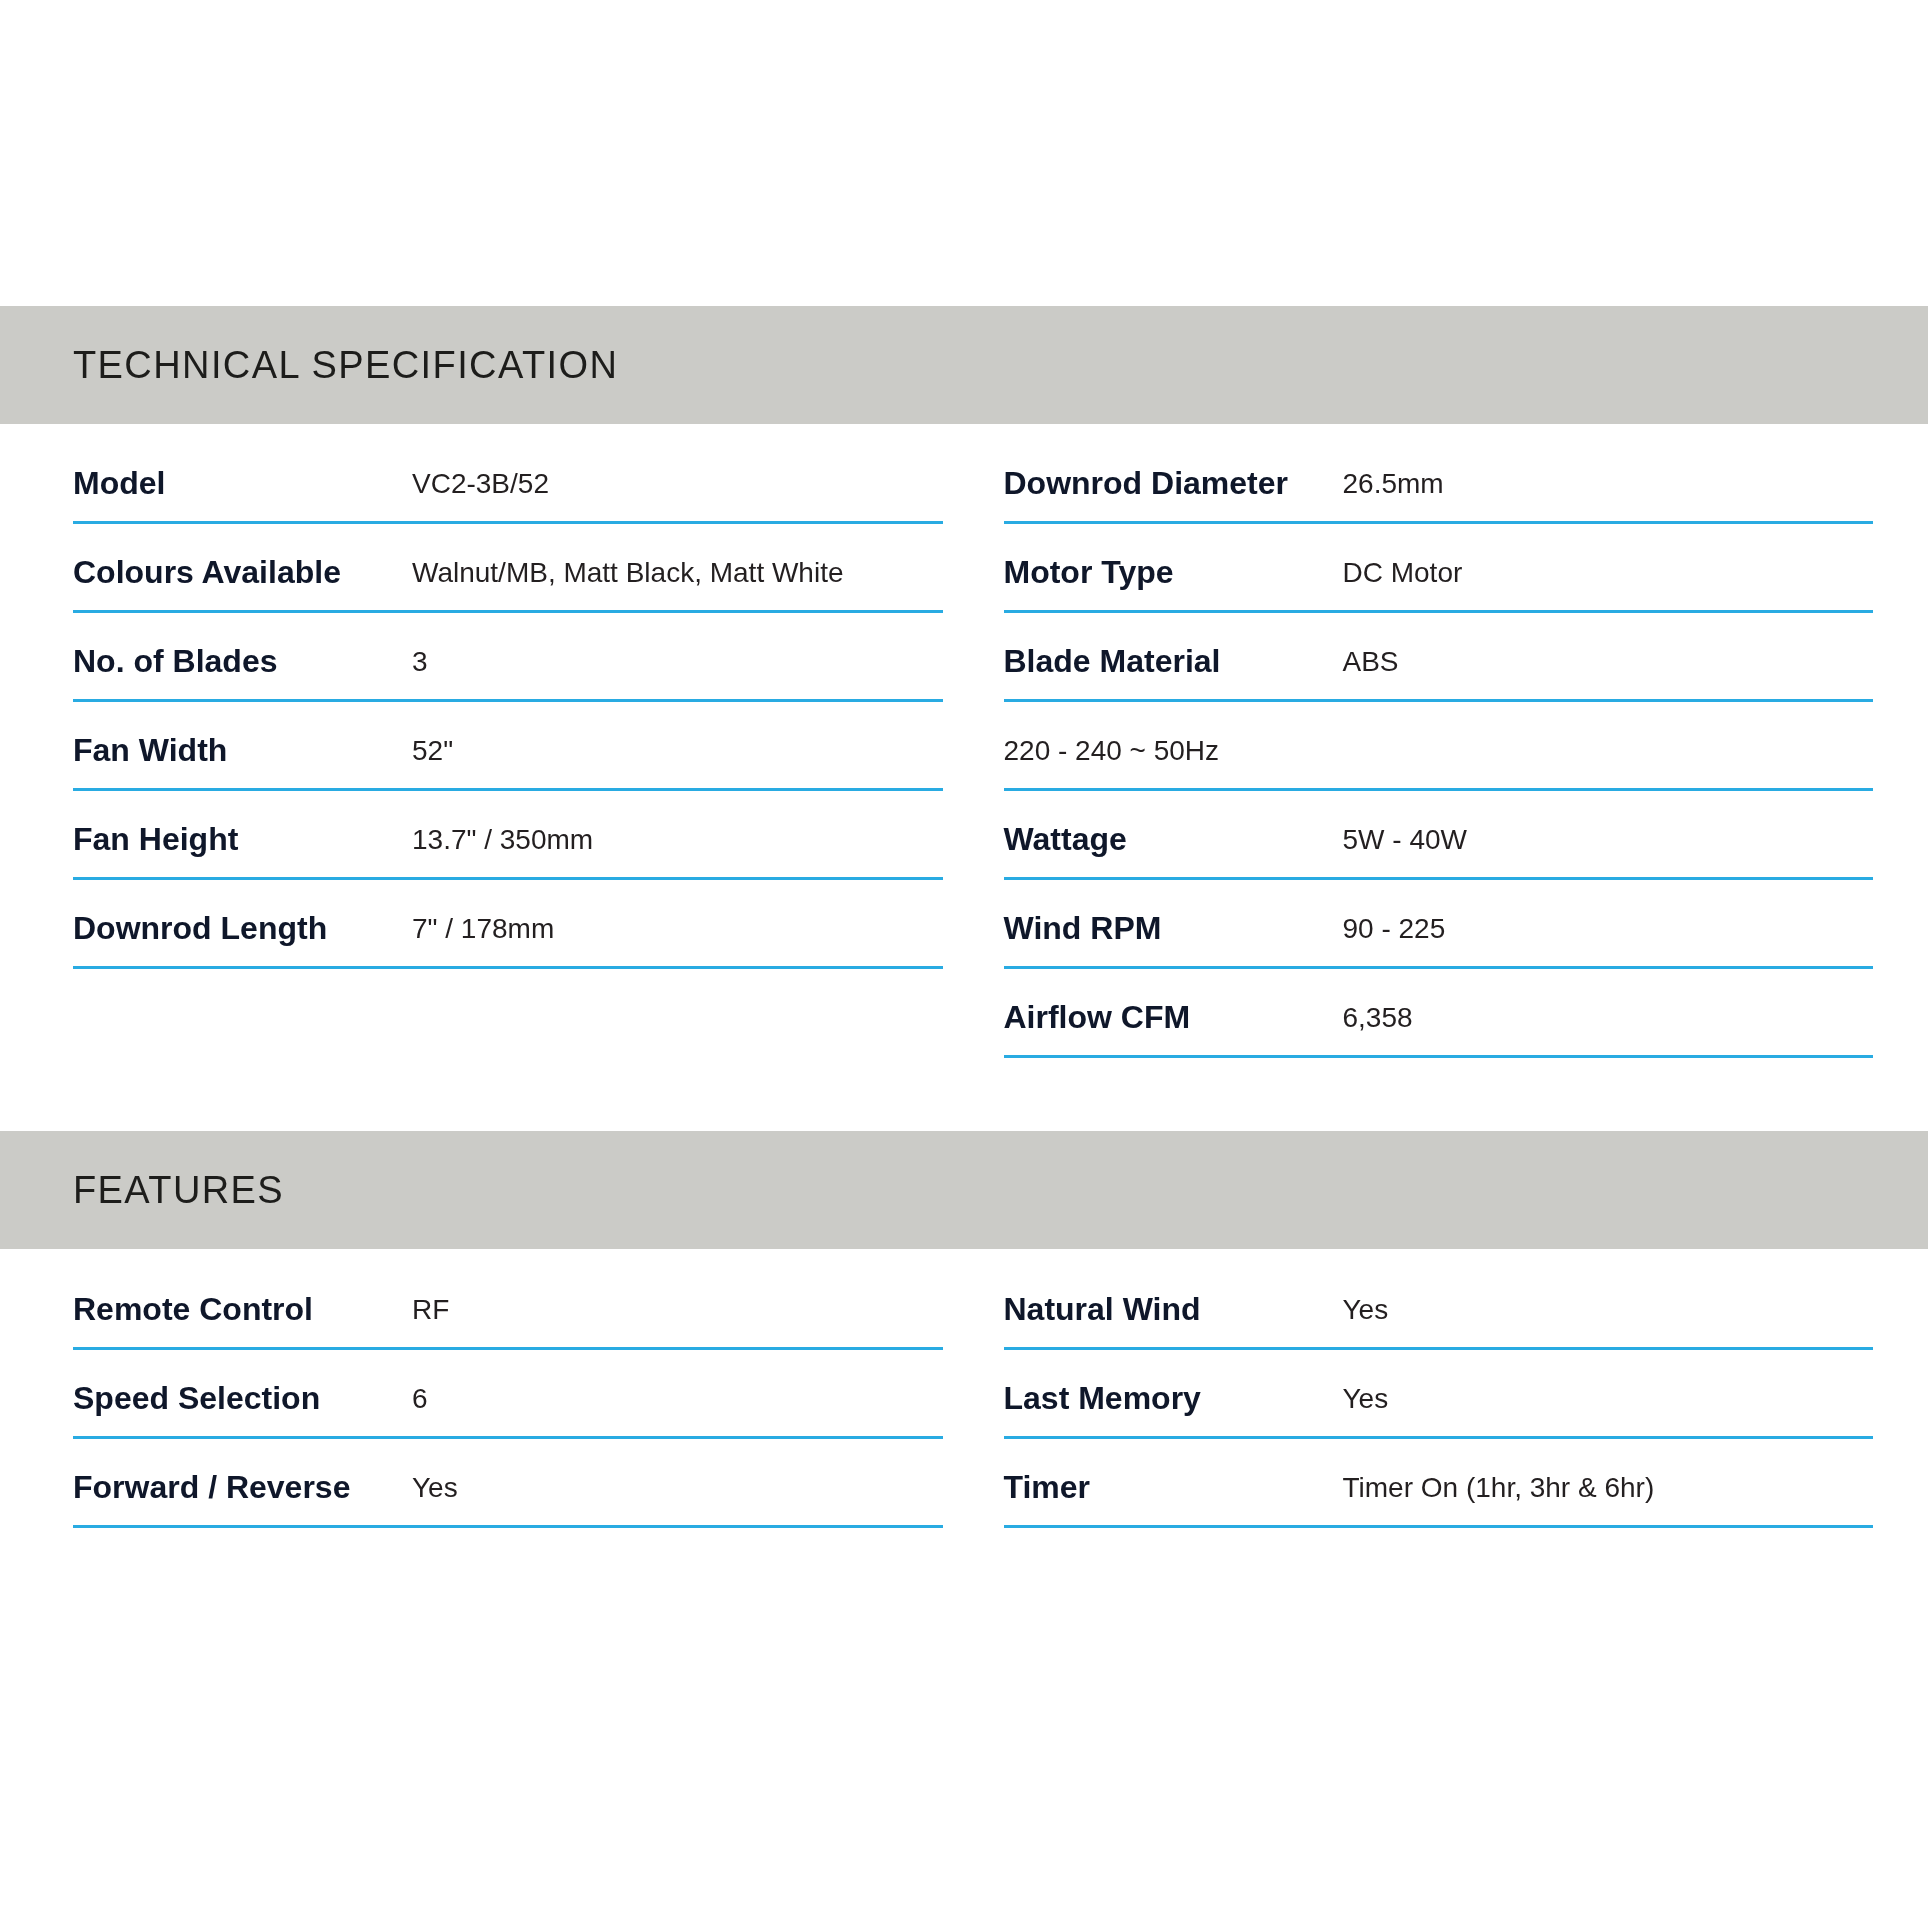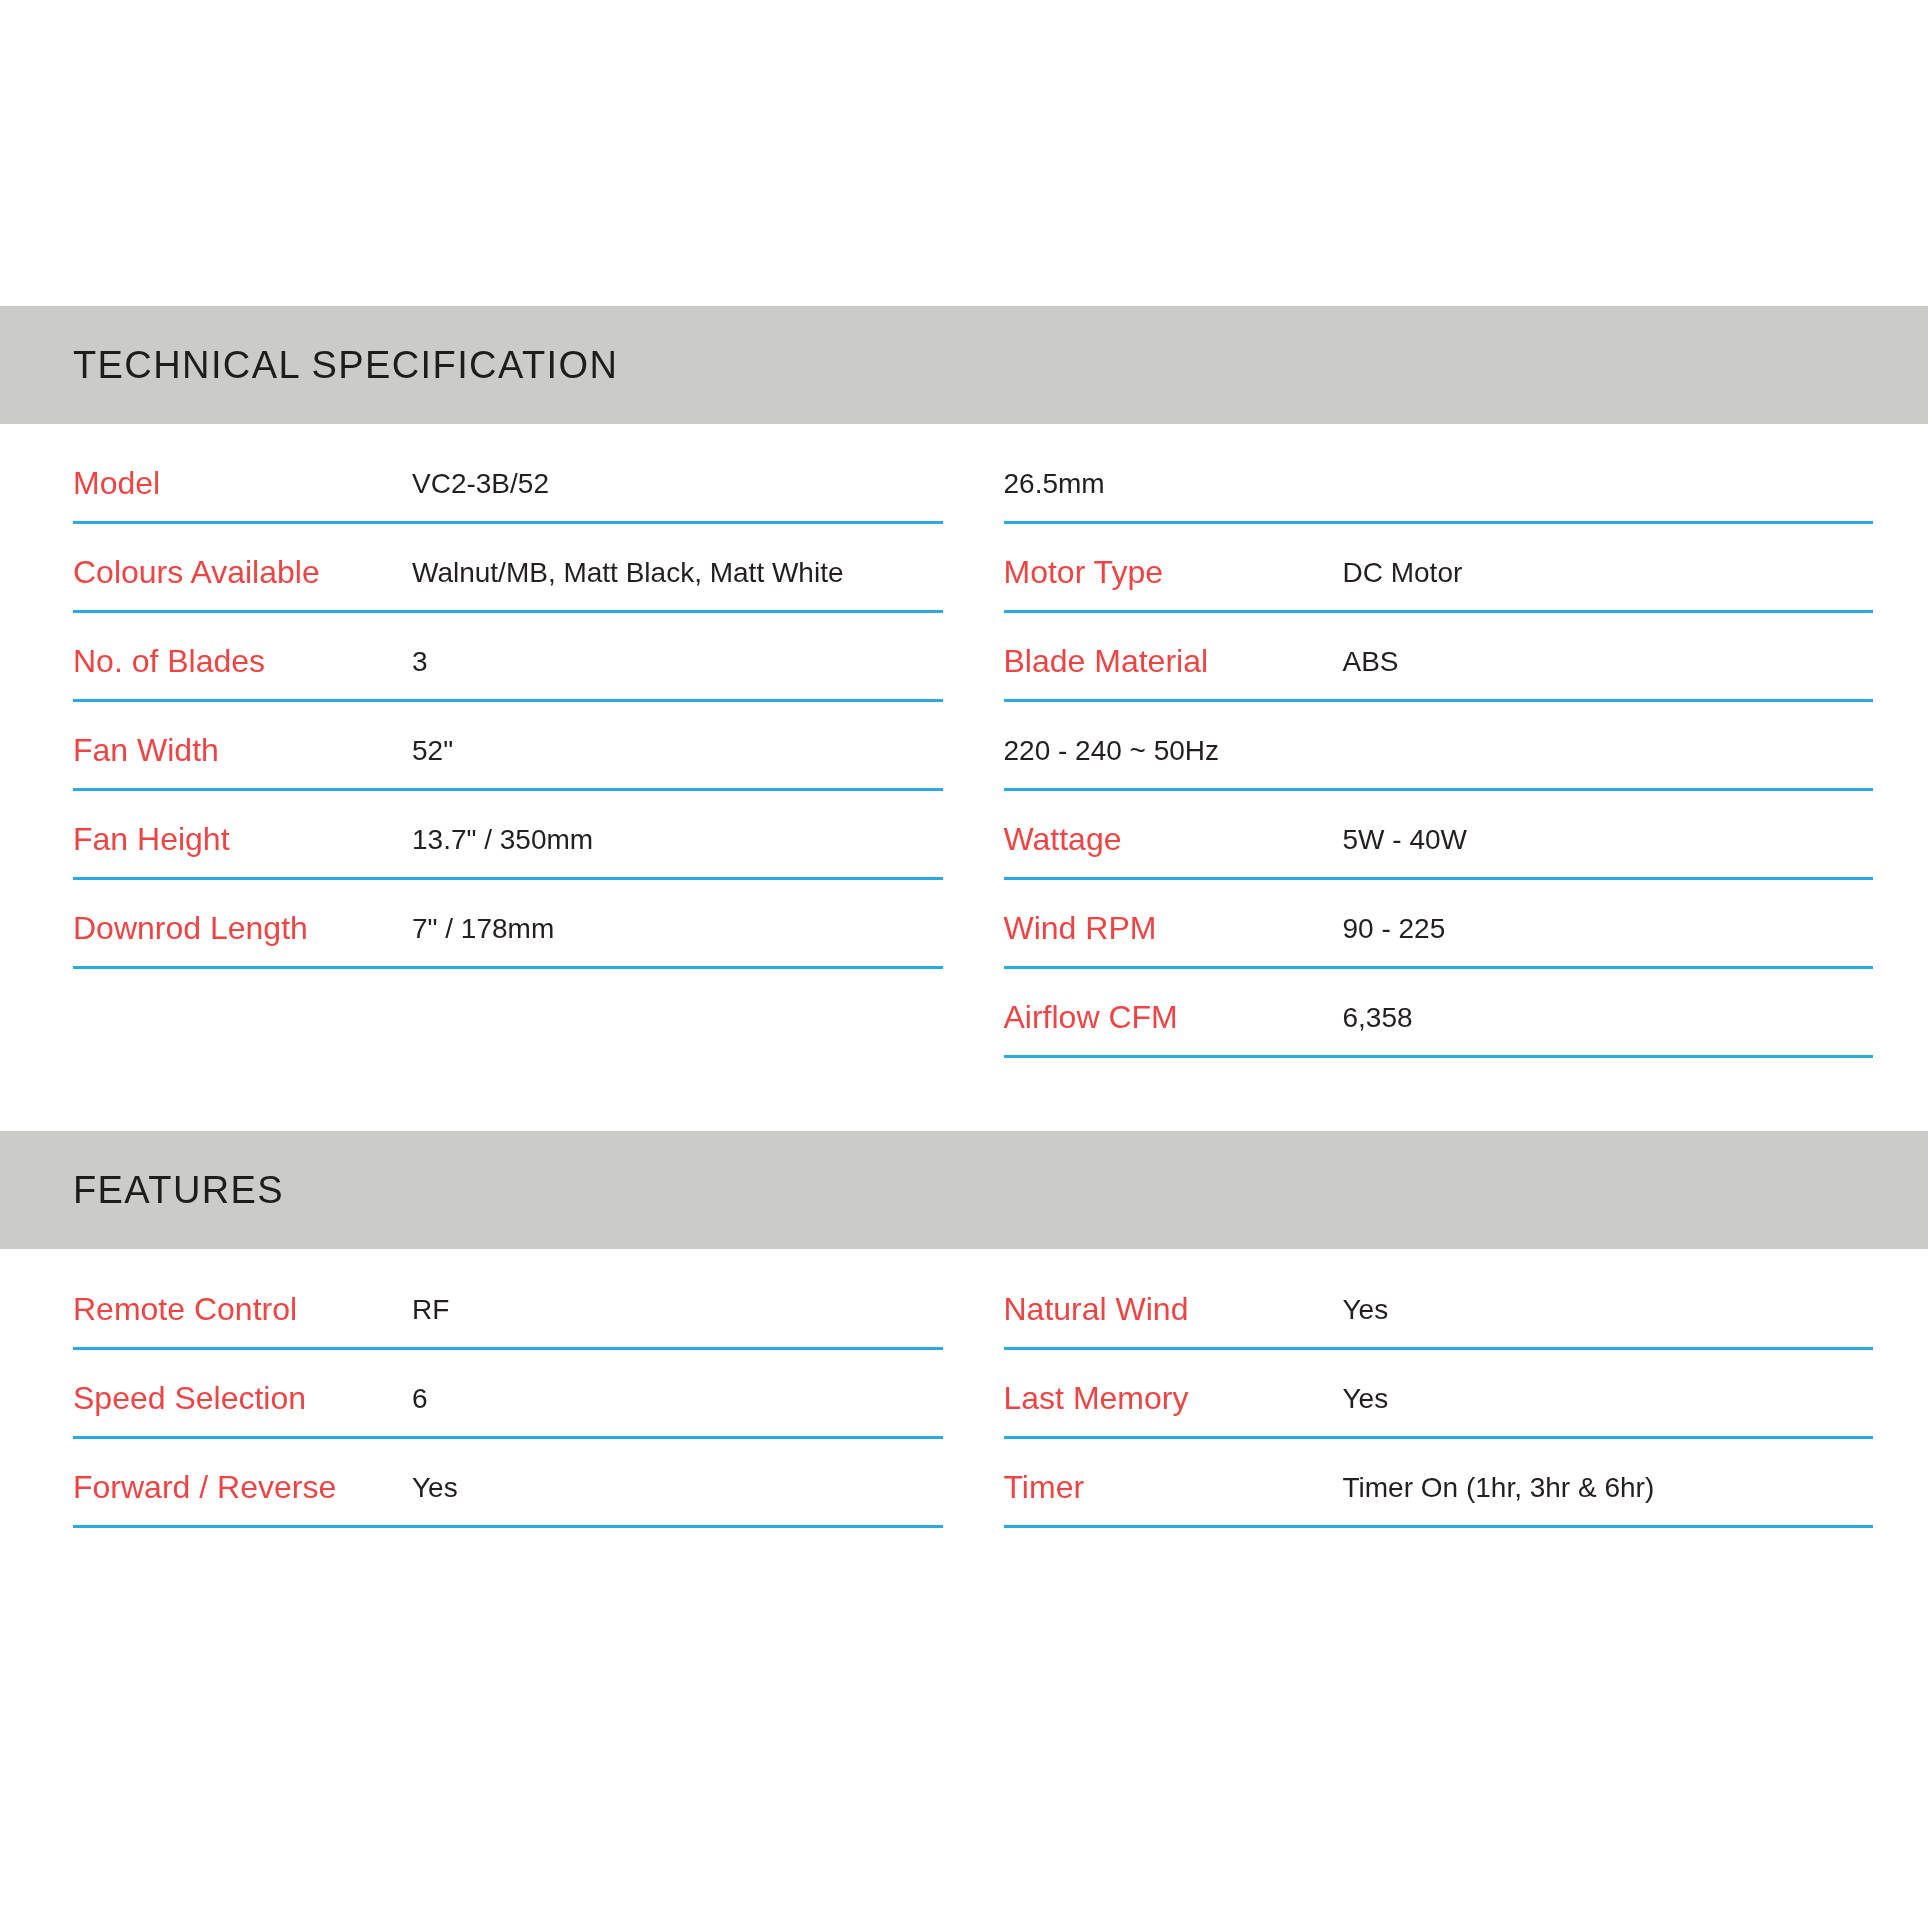--- a/index.html
+++ b/index.html
@@ -38,23 +38,23 @@
 
   .row {
     display: flex;
     align-items: flex-start;
     padding: 26px 0 15px 0;
     border-bottom: 3.8px solid #29abe2;
   }
   .row .label {
     flex: 0 0 339px;
     font-size: 32px;
-    font-weight: 400;
+    font-weight: 700;
     line-height: 45px;
-    color: #ef4444;
+    color: #0f172a;
   }
   .row .value {
     flex: 1 1 auto;
     font-size: 28px;
     font-weight: 400;
     line-height: 45px;
     color: #231f20;
     max-width: 490px;
   }
 </style>
@@ -90,20 +90,21 @@
         <div class="value">13.7" / 350mm</div>
       </div>
       <div class="row">
         <div class="label">Downrod Length</div>
         <div class="value">7" / 178mm</div>
       </div>
     </div>
 
     <div class="col">
       <div class="row">
+        <div class="label">Downrod Diameter</div>
         <div class="value">26.5mm</div>
       </div>
       <div class="row">
         <div class="label">Motor Type</div>
         <div class="value">DC Motor</div>
       </div>
       <div class="row">
         <div class="label">Blade Material</div>
         <div class="value">ABS</div>
       </div>

